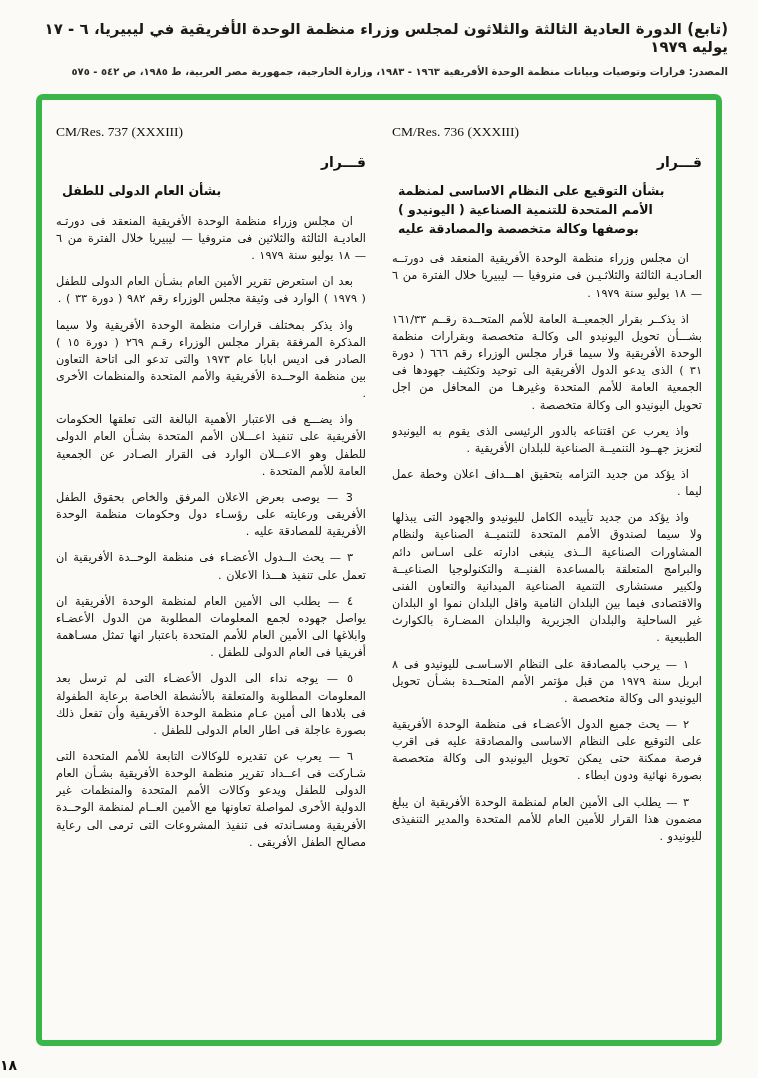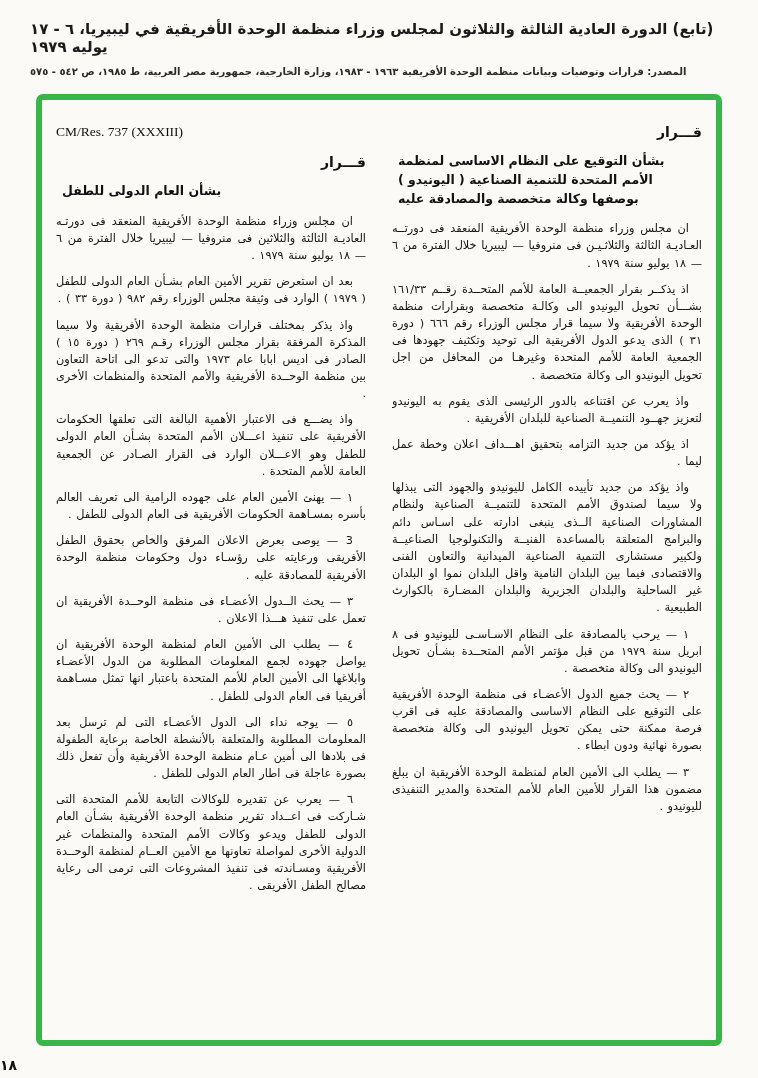--- a/index.html
+++ b/index.html
@@ -10,21 +10,21 @@
   }
   .page {
     position: relative;
     width: 758px;
     height: 1078px;
     background: #fbfaf6;
     overflow: hidden;
     box-sizing: border-box;
   }
   .page-header {
-    text-align: left;
+    text-align: right;
     padding-top: 20px;
     direction: rtl;
     color: #1a1a1a;
   }
   .header-line1 {
     font-size: 15px;
     font-weight: bold;
     letter-spacing: 0.3px;
     margin: 0 30px;
   }
@@ -112,20 +112,21 @@
 
   <header class="page-header">
     <div class="header-line1">(تابع) الدورة العادية الثالثة والثلاثون لمجلس وزراء منظمة الوحدة الأفريقية في ليبيريا، ٦ - ١٧ يوليه ١٩٧٩</div>
     <div class="header-line2">المصدر: قرارات وتوصيات وبيانات منظمة الوحدة الأفريقية ١٩٦٣ - ١٩٨٣، وزارة الخارجية، جمهورية مصر العربية، ط ١٩٨٥، ص ٥٤٢ - ٥٧٥</div>
   </header>
 
   <div class="frame" style="border-color: rgb(58, 181, 74);">
     <div class="columns">
 
       <section class="col">
+        <div class="res-ref">CM/Res. 736 (XXXIII)</div>
         <div class="res-title">قـــرار</div>
         <div class="res-subtitle">بشأن التوقيع على النظام الاساسى لمنظمة الأمم المتحدة للتنمية الصناعية ( اليونيدو ) بوصفها وكالة متخصصة والمصادقة عليه</div>
         <div class="res-body">
             <p>ان مجلس وزراء منظمة الوحدة الأفريقية المنعقد فى دورتــه العـاديـة الثالثة والثلاثـيـن فى منروفيا — ليبيريا خلال الفترة من ٦ — ١٨ يوليو سنة ١٩٧٩ .</p>
             <p>اذ يذكــر بقرار الجمعيــة العامة للأمم المتحــدة رقــم ١٦١/٣٣ بشـــأن تحويل اليونيدو الى وكالـة متخصصة وبقرارات منظمة الوحدة الأفريقية ولا سيما قرار مجلس الوزراء رقم ٦٦٦ ( دورة ٣١ ) الذى يدعو الدول الأفريقية الى توحيد وتكثيف جهودها فى الجمعية العامة للأمم المتحدة وغيرهـا من المحافل من اجل تحويل اليونيدو الى وكالة متخصصة .</p>
             <p>واذ يعرب عن اقتناعه بالدور الرئيسى الذى يقوم به اليونيدو لتعزيز جهــود التنميــة الصناعية للبلدان الأفريقية .</p>
             <p>اذ يؤكد من جديد التزامه بتحقيق اهـــداف اعلان وخطة عمل ليما .</p>
             <p>واذ يؤكد من جديد تأييده الكامل لليونيدو والجهود التى يبذلها ولا سيما لصندوق الأمم المتحدة للتنميــة الصناعية ولنظام المشاورات الصناعية الــذى ينبغى ادارته على اسـاس دائم والبرامج المتعلقة بالمساعدة الفنيــة والتكنولوجيا الصناعيــة ولكبير مستشارى التنمية الصناعية الميدانية والتعاون الفنى والاقتصادى فيما بين البلدان النامية واقل البلدان نموا او البلدان غير الساحلية والبلدان الجزيرية والبلدان المضـارة بالكوارث الطبيعية .</p>
             <p>١ — يرحب بالمصادقة على النظام الاسـاسـى لليونيدو فى ٨ ابريل سنة ١٩٧٩ من قبل مؤتمر الأمم المتحــدة بشـأن تحويل اليونيدو الى وكالة متخصصة .</p>
             <p>٢ — يحث جميع الدول الأعضـاء فى منظمة الوحدة الأفريقية على التوقيع على النظام الاساسى والمصادقة عليه فى اقرب فرصة ممكنة حتى يمكن تحويل اليونيدو الى وكالة متخصصة بصورة نهائية ودون ابطاء .</p>
@@ -135,21 +136,20 @@
 
       <section class="col">
         <div class="res-ref">CM/Res. 737 (XXXIII)</div>
         <div class="res-title">قـــرار</div>
         <div class="res-subtitle">بشأن العام الدولى للطفل</div>
         <div class="res-body">
             <p>ان مجلس وزراء منظمة الوحدة الأفريقية المنعقد فى دورتـه العاديـة الثالثة والثلاثين فى منروفيا — ليبيريا خلال الفترة من ٦ — ١٨ يوليو سنة ١٩٧٩ .</p>
             <p>بعد ان استعرض تقرير الأمين العام بشـأن العام الدولى للطفل ( ١٩٧٩ ) الوارد فى وثيقة مجلس الوزراء رقم ٩٨٢ ( دورة ٣٣ ) .</p>
             <p>واذ يذكر بمختلف قرارات منظمة الوحدة الأفريقية ولا سيما المذكرة المرفقة بقرار مجلس الوزراء رقـم ٢٦٩ ( دورة ١٥ ) الصادر فى اديس ابابا عام ١٩٧٣ والتى تدعو الى اتاحة التعاون بين منظمة الوحــدة الأفريقية والأمم المتحدة والمنظمات الأخرى .</p>
             <p>واذ يضـــع فى الاعتبار الأهمية البالغة التى تعلقها الحكومات الأفريقية على تنفيذ اعـــلان الأمم المتحدة بشـأن العام الدولى للطفل وهو الاعـــلان الوارد فى القرار الصـادر عن الجمعية العامة للأمم المتحدة .</p>
-            <p>١ — يهنئ الأمين العام على جهوده الرامية الى تعريف العالم بأسره بمسـاهمة الحكومات الأفريقية فى العام الدولى للطفل .</p>
             <p>3 — يوصى بعرض الاعلان المرفق والخاص بحقوق الطفل الأفريقى ورعايته على رؤسـاء دول وحكومات منظمة الوحدة الأفريقية للمصادقة عليه .</p>
             <p>٣ — يحث الــدول الأعضـاء فى منظمة الوحــدة الأفريقية ان تعمل على تنفيذ هـــذا الاعلان .</p>
             <p>٤ — يطلب الى الأمين العام لمنظمة الوحدة الأفريقية ان يواصل جهوده لجمع المعلومات المطلوبة من الدول الأعضـاء وابلاغها الى الأمين العام للأمم المتحدة باعتبار انها تمثل مسـاهمة أفريقيا فى العام الدولى للطفل .</p>
             <p>٥ — يوجه نداء الى الدول الأعضـاء التى لم ترسل بعد المعلومات المطلوبة والمتعلقة بالأنشطة الخاصة برعاية الطفولة فى بلادها الى أمين عـام منظمة الوحدة الأفريقية وأن تفعل ذلك بصورة عاجلة فى اطار العام الدولى للطفل .</p>
             <p>٦ — يعرب عن تقديره للوكالات التابعة للأمم المتحدة التى شـاركت فى اعــداد تقرير منظمة الوحدة الأفريقية بشـأن العام الدولى للطفل ويدعو وكالات الأمم المتحدة والمنظمات غير الدولية الأخرى لمواصلة تعاونها مع الأمين العــام لمنظمة الوحــدة الأفريقية ومسـاندته فى تنفيذ المشروعات التى ترمى الى رعاية مصالح الطفل الأفريقى .</p>
           </div>
       </section>
 
     </div>
   </div>

